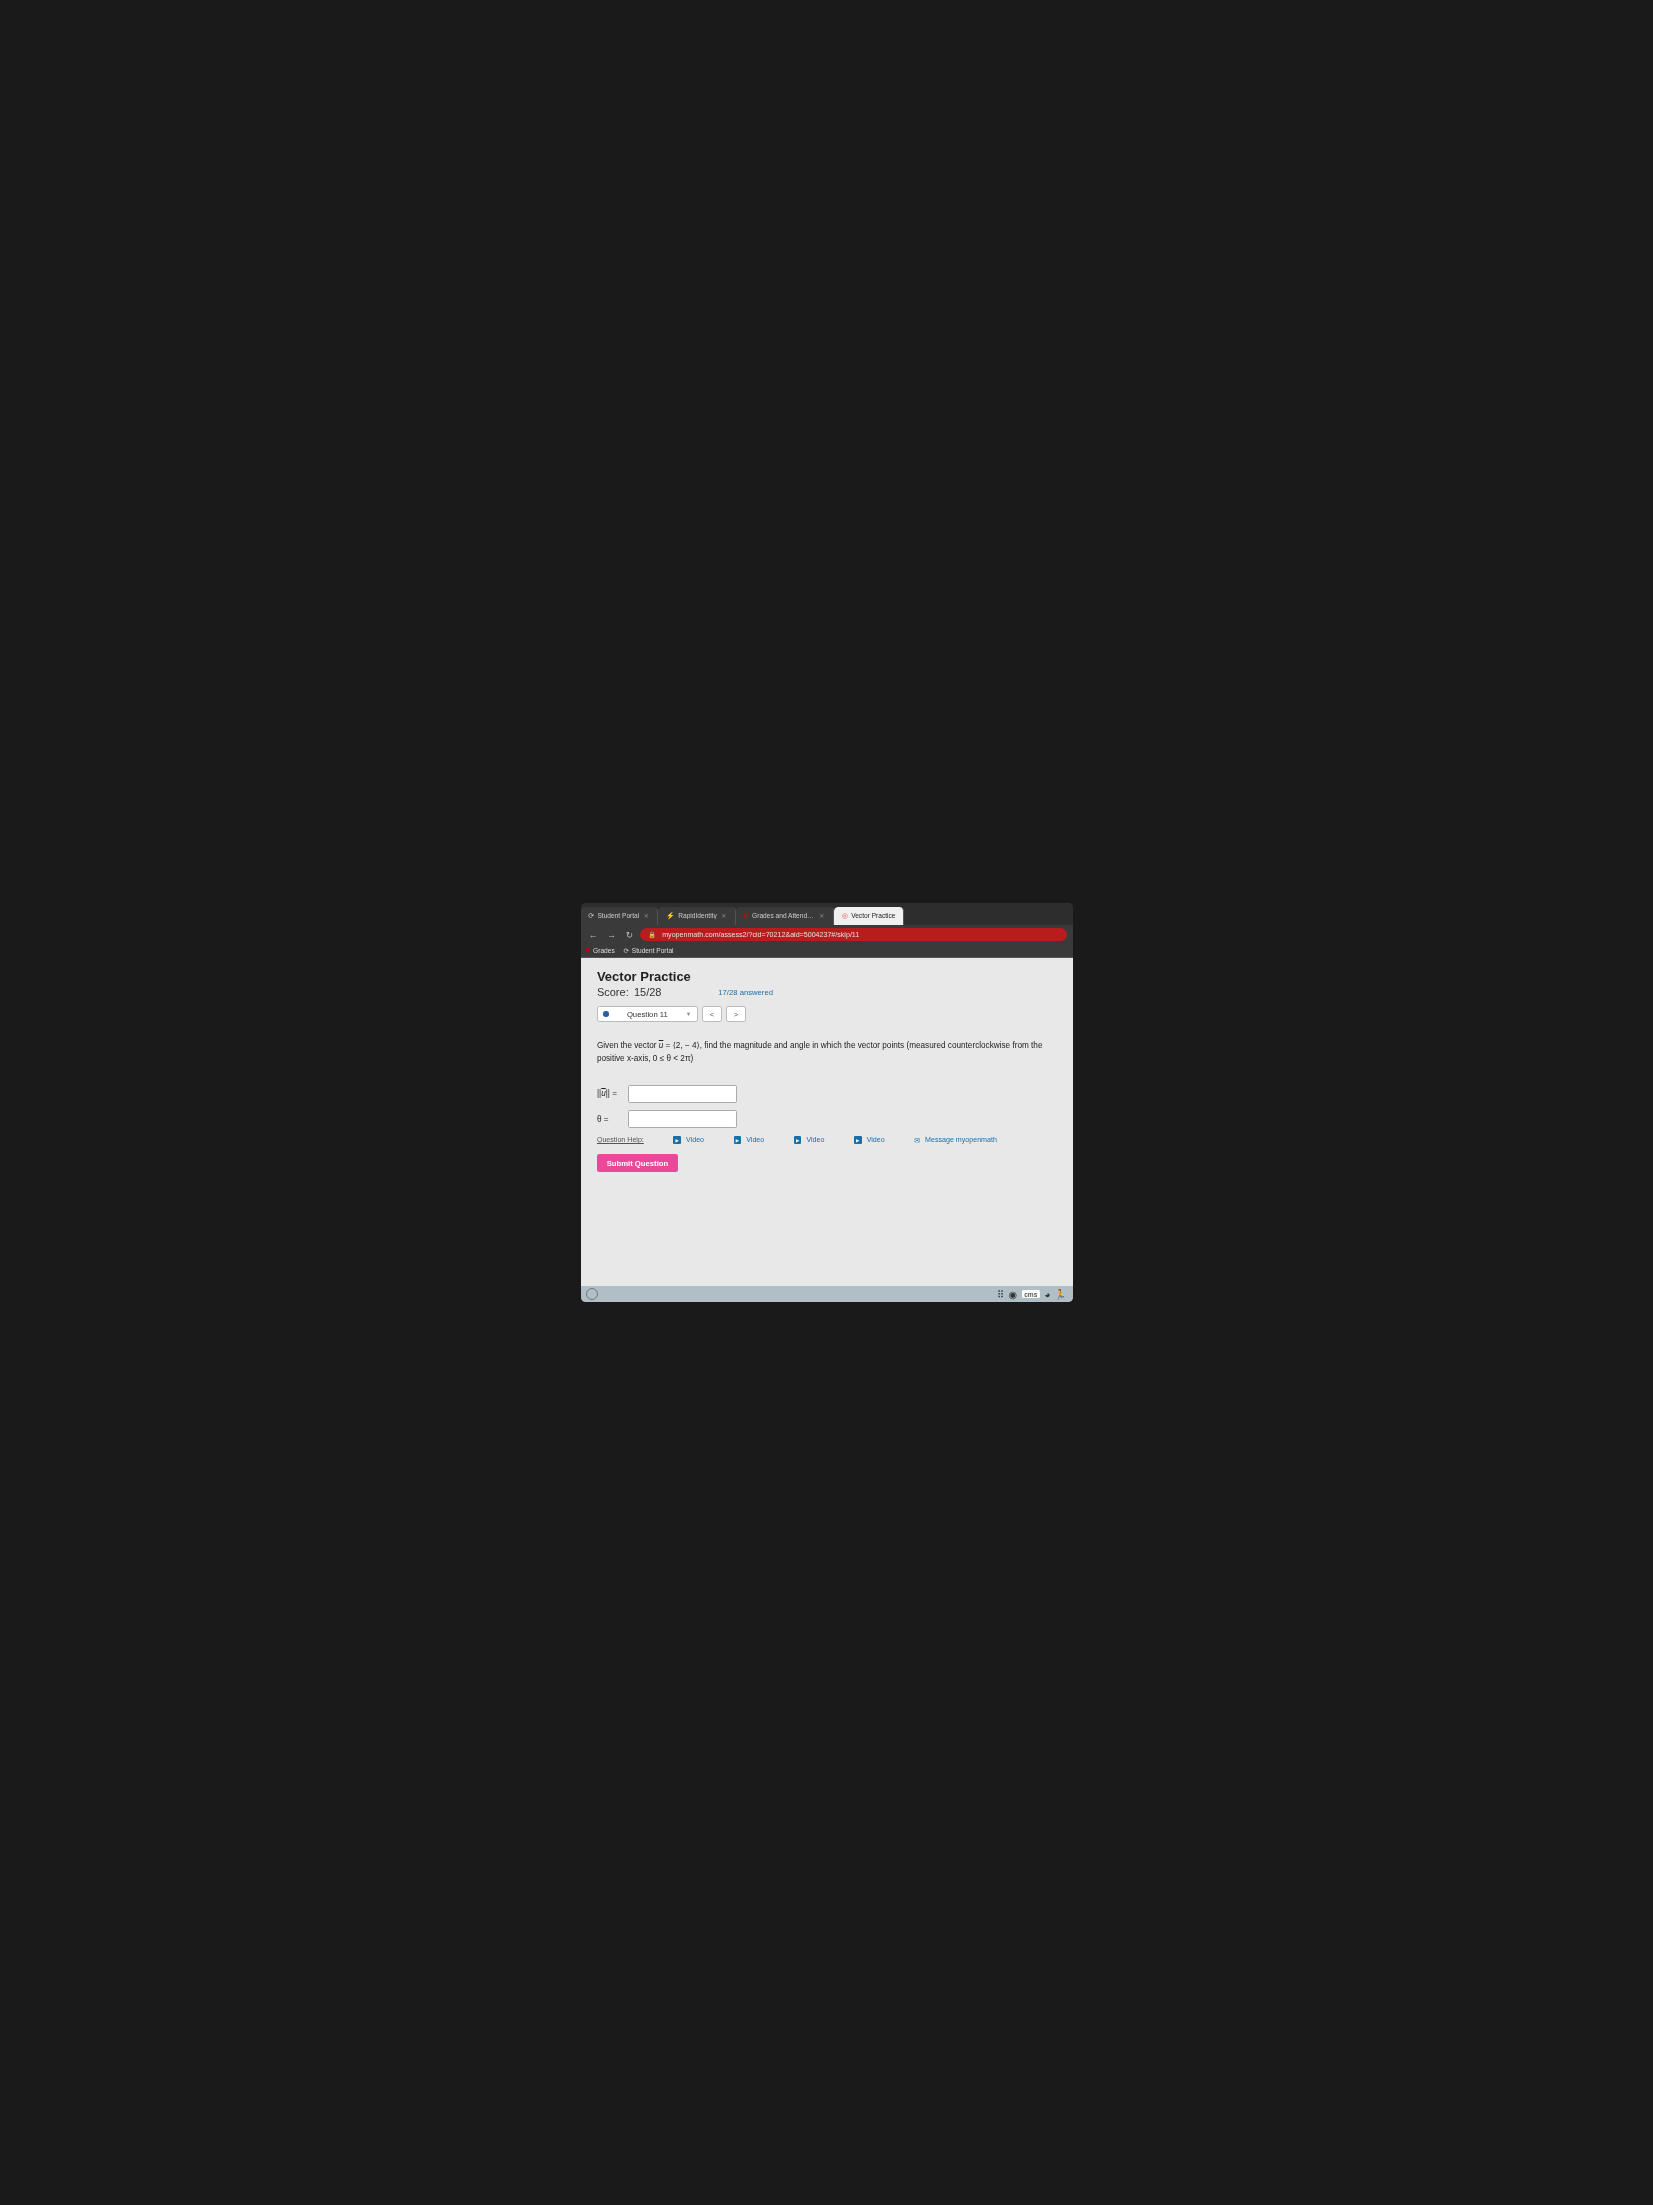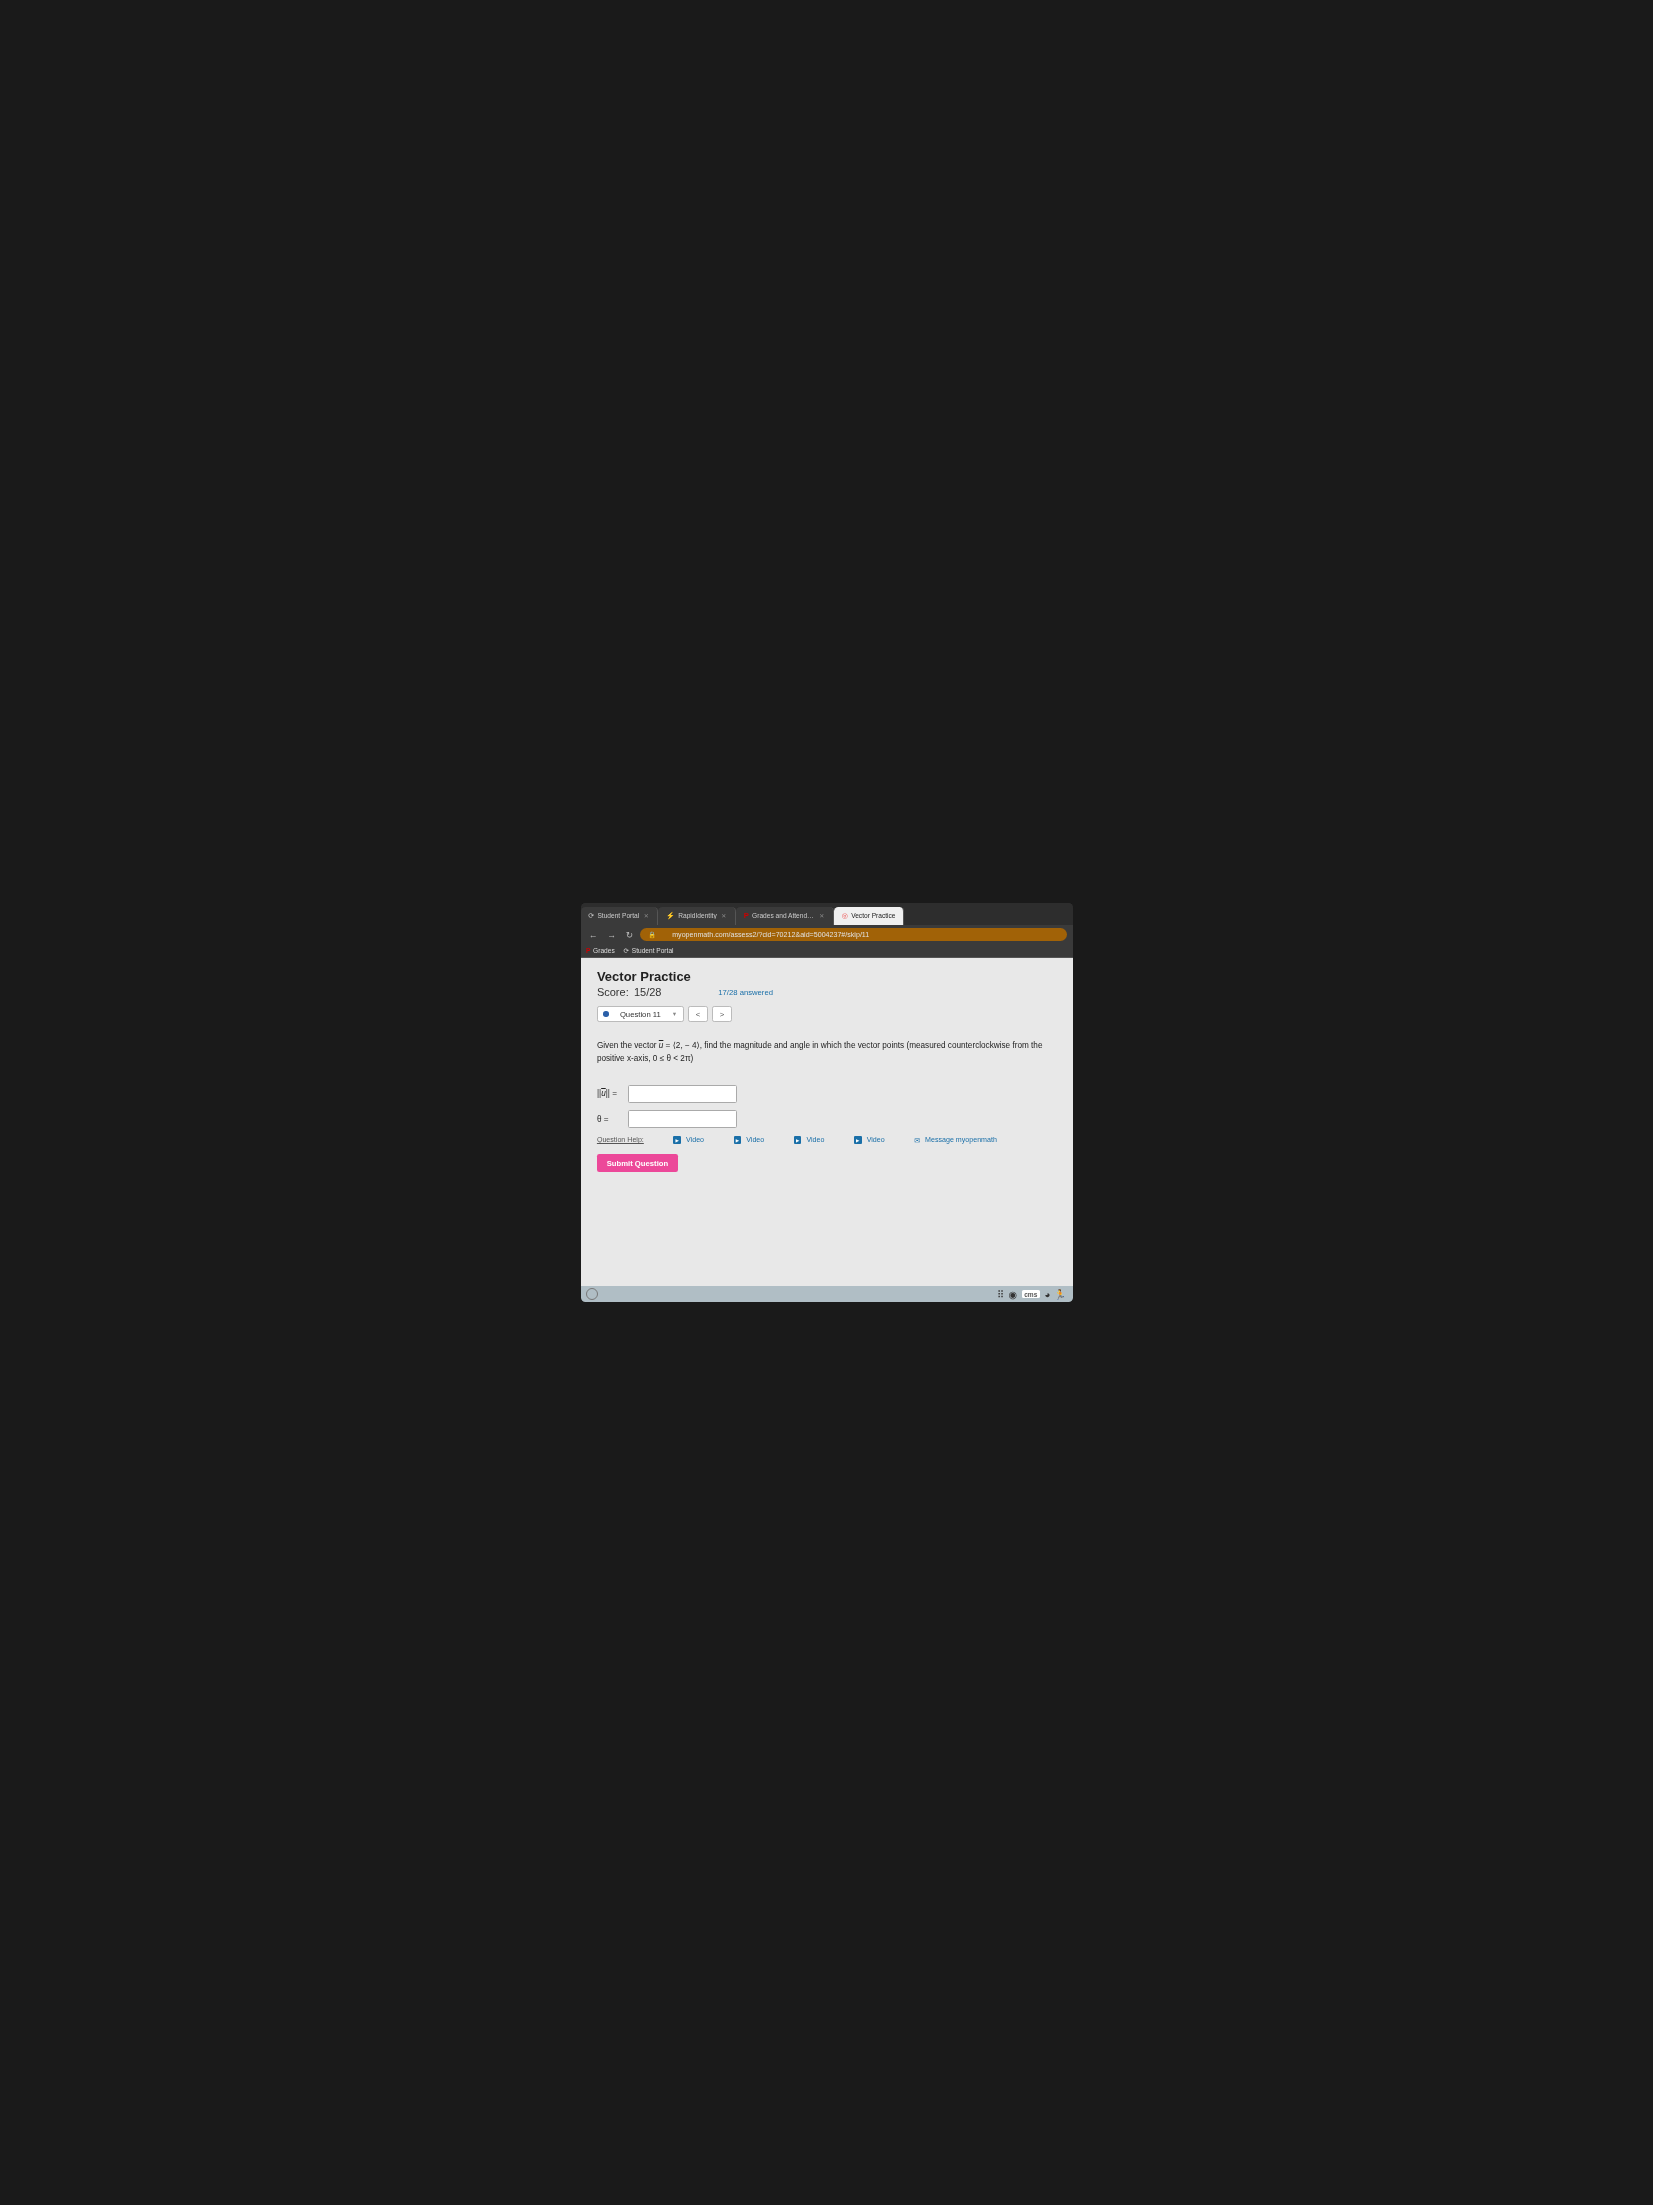--- a/index.html
+++ b/index.html
@@ -77,28 +77,28 @@
       color: #bbb;
       font-size: 8.8px;
       cursor: pointer;
       padding: 1.1px 2.7px;
       background: none;
       border: none;
     }
     .nav-btn:disabled { color: #666; }
     .address-bar {
       flex: 1;
-      background: #a16207;
+      background: #b91c1c;
       border-radius: 11px;
       padding: 2.7px 7.7px;
       color: #fff;
       font-size: 7.1px;
       display: flex;
       align-items: center;
-      gap: 16px;
+      gap: 6px;
     }
     .lock-icon { color: #8db; font-size: 6.6px; }
     .url-text { color: #e0e0e0; font-size: 7.1px; }
     .bookmarks-bar {
       display: flex;
       align-items: center;
       background: #3a3a3a;
       padding: 2.2px 5.5px;
       gap: 8.8px;
       border-bottom: 0.5px solid #555;
@@ -140,21 +140,21 @@
     }
     .question-nav {
       display: flex;
       align-items: center;
       gap: 4.4px;
       margin-bottom: 11px;
     }
     .question-select {
       display: flex;
       align-items: center;
-      gap: 11px;
+      gap: 18px;
       background: #fff;
       border: 0.5px solid #bbb;
       border-radius: 2.2px;
       padding: 2.7px 5.5px;
       font-size: 7.7px;
       cursor: pointer;
       color: #333;
     }
     .q-dot {
       width: 5.5px;

